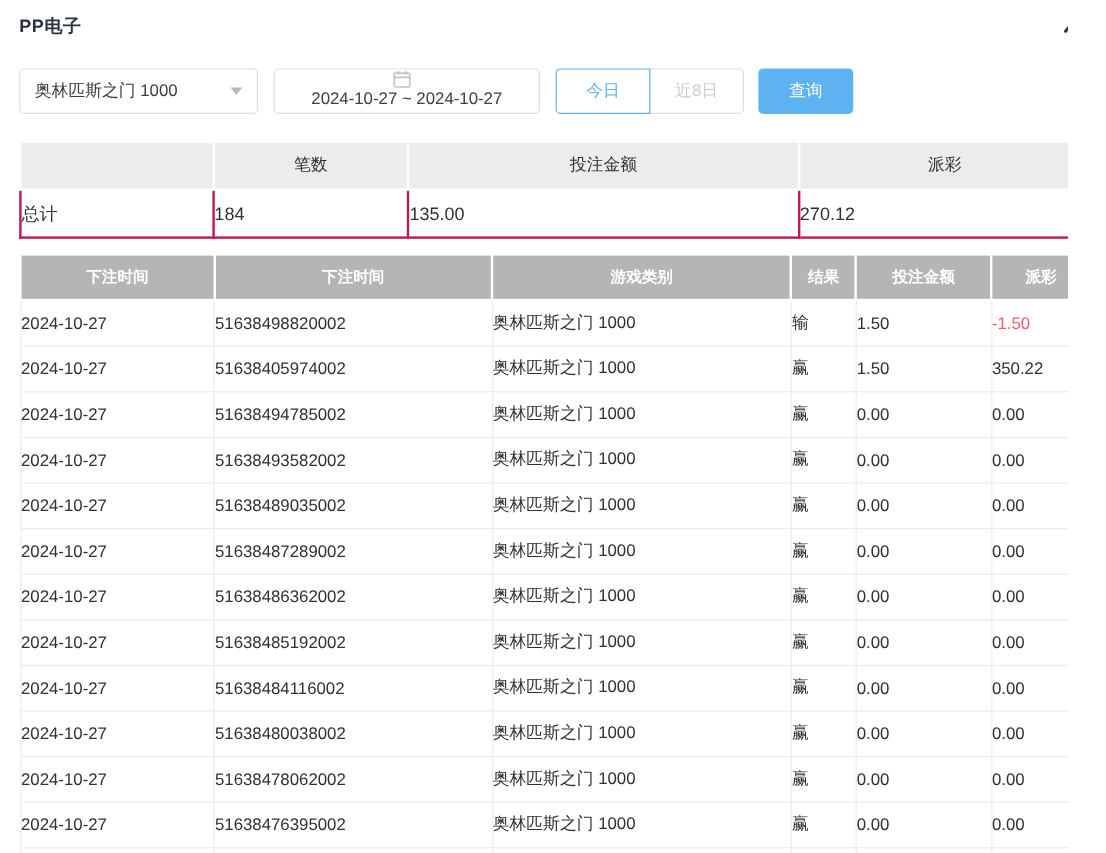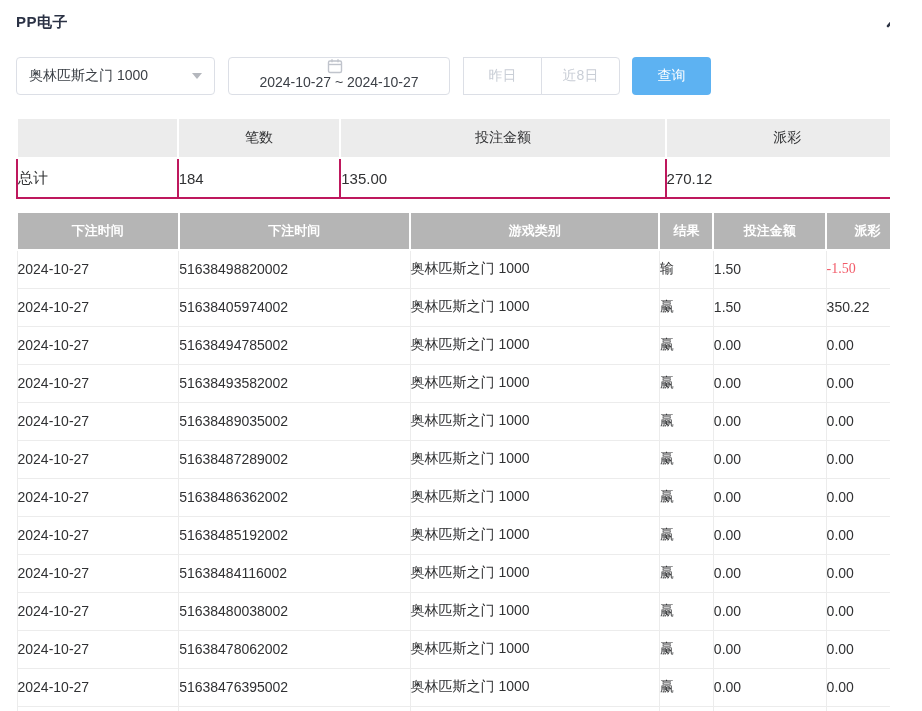--- a/index.html
+++ b/index.html
@@ -44,21 +44,21 @@
   
   table { border-collapse:collapse; table-layout:fixed; width:894px; }
   .sum-table { margin-top:22px; }
   .sum-table th { height:40px; background:var(--summary-header-bg,#ececec); border:2px solid #fff; font-size:14px; font-weight:normal; color:var(--text,#303133); }
   .sum-table td { height:40px; border:2px solid #be185d; font-size:15px; color:var(--text,#303133); background:#fff; }
 
   
   .rec-table { margin-top:12px; }
   .rec-table th { height:38px; background:var(--table-header-bg,#b5b5b5); border:2px solid #fff; color:#fff; font-size:13px; font-weight:bold; }
   .rec-table td { height:38px; border:1px solid #ececec; font-size:14px; color:var(--text,#303133); background:#fff; }
-  .rec-table td.neg { color:var(--negative,#f25b69);font-family:Liberation Serif, serif; }
+  .rec-table td.neg { color:var(--negative,#f25b69); }
 
   
   .fab { position:absolute; border-radius:50%; }
   .fab-blue { width:28px; height:28px; left:914px; top:648px; background:var(--fab-blue,#58b3f0); }
   .fab-red  { width:26px; height:26px; left:916px; top:697px; background:var(--fab-red,#9b2028); }
 </style>
 </head>
 <body>
 
 <div id="app">
@@ -87,21 +87,21 @@
             <rect x="1.5" y="3" width="13" height="11.5" rx="1.5" fill="none" stroke="#c0c4cc" stroke-width="1.4"></rect>
             <line x1="1.5" y1="6.5" x2="14.5" y2="6.5" stroke="#c0c4cc" stroke-width="1.4"></line>
             <line x1="5" y1="1.2" x2="5" y2="4.2" stroke="#c0c4cc" stroke-width="1.4"></line>
             <line x1="11" y1="1.2" x2="11" y2="4.2" stroke="#c0c4cc" stroke-width="1.4"></line>
           </svg>
         </span>
         <span>2024-10-27 ~ 2024-10-27</span>
       </div>
 
       <div class="btn-group">
-        <button class="qbtn">昨日</button>
+        <button class="qbtn first active">今日</button>
         <button class="qbtn last">近8日</button>
       </div>
 
       <button class="search-btn">查询</button>
     </div>
 
     <table class="sum-table">
       <colgroup>
           <col style="width:18.01%">
           <col style="width:18.23%">

